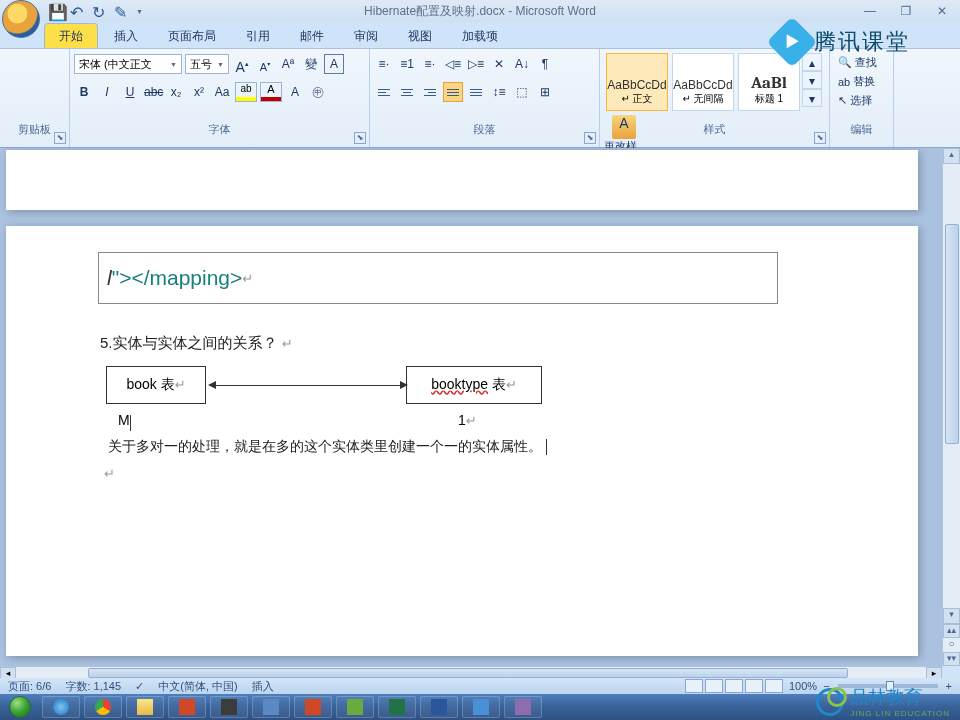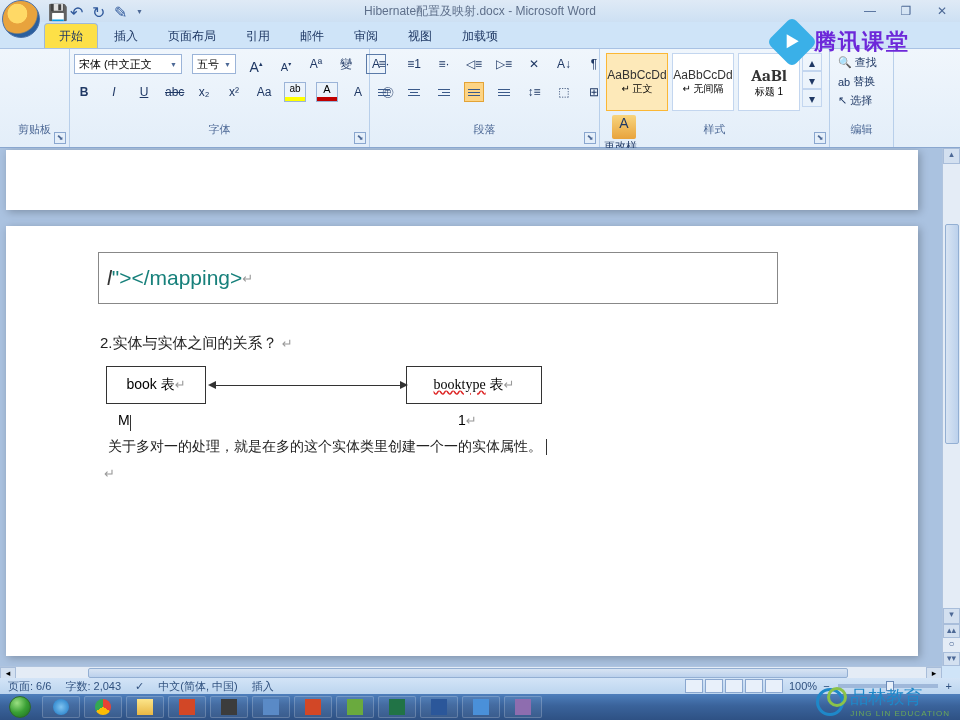--- a/index.html
+++ b/index.html
@@ -28,38 +28,38 @@
 
 .clip-group { width: 70px; }
 .paste-btn { display: flex; flex-direction: column; align-items: center; width: 40px; margin-top: 2px; }
 .paste-icon { width: 26px; height: 30px; background: linear-gradient(#f8d57e, #e8a33d); border: 1px solid #b8812b; border-radius: 2px; position: relative; }
 .paste-icon::after { content: ""; position: absolute; top: 6px; left: 4px; width: 14px; height: 18px; background: #fffdf5; border: 1px solid #b8812b; }
 .paste-label { font-size: 11px; color: #1f3864; margin-top: 2px; }
 .small-btns { display: flex; flex-direction: column; gap: 4px; margin-top: 4px; }
 .small-btn { width: 18px; height: 18px; border: 1px solid #c3d6ef; background: #f0f6fc; }
 
 .font-group { width: 300px; }
-.font-row { display: flex; gap: 10px; align-items: center; margin-bottom: 4px; height: 22px; }
+.font-row { display: flex; gap: 3px; align-items: center; margin-bottom: 4px; height: 22px; }
 .font-name { width: 108px; height: 20px; border: 1px solid #9bb4d8; background: white; font-size: 11px; padding: 2px 4px; display: flex; align-items: center; justify-content: space-between; }
 .font-size { width: 44px; height: 20px; border: 1px solid #9bb4d8; background: white; font-size: 11px; padding: 2px 4px; display: flex; align-items: center; justify-content: space-between; }
 .tbtn { width: 20px; height: 20px; border: 1px solid transparent; font-size: 12px; text-align: center; line-height: 18px; color: #1f3864; cursor: pointer; }
 .tbtn.bold { font-weight: bold; }
 .tbtn.italic { font-style: italic; }
 .tbtn.under { text-decoration: underline; }
 .tbtn.strike { text-decoration: line-through; }
 .color-box { width: 22px; height: 20px; border: 1px solid #9bb4d8; display: flex; flex-direction: column; }
 .color-strip { height: 4px; margin-top: auto; }
 
 .para-group { width: 230px; }
 .align-btn { width: 20px; height: 20px; display: flex; flex-direction: column; justify-content: center; gap: 2px; padding: 3px; border: 1px solid transparent; }
 .align-btn.active { background: #fdd484; border-color: #e3a336; }
 .align-line { height: 1px; background: #3b5a8a; }
 
 .styles-group { width: 230px; display: flex; }
-.style-card { width: 62px; height: 58px; border: 1px solid #c3d6ef; background: white; margin: 2px; display: flex; flex-direction: column; align-items: center; justify-content: center; padding: 4px 2px; font-size: 10px; }
+.style-card { width: 62px; height: 58px; border: 1px solid #c3d6ef; background: white; margin: 2px; display: flex; flex-direction: column; align-items: center; justify-content: flex-end; padding: 4px 2px; font-size: 10px; }
 .style-card.selected { border: 1px solid #fbb735; background: #fde9b9; }
 .style-preview { font-size: 12px; color: #333; }
 .style-preview.big { font-size: 17px; font-weight: bold; font-family: "Cambria", serif; }
 .change-styles { width: 40px; display: flex; flex-direction: column; align-items: center; margin-top: 2px; font-size: 11px; color: #1f3864; }
 
 .edit-group { width: 64px; padding-top: 4px; }
 .edit-item { font-size: 11px; color: #1f3864; padding: 2px 4px; display: flex; align-items: center; gap: 3px; }
 
 
 .doc-area { position: absolute; top: 148px; bottom: 54px; left: 0; right: 18px; background: #aac2e0; overflow: hidden; }
@@ -70,21 +70,21 @@
 .code-box { position: absolute; top: 26px; left: 92px; width: 680px; height: 52px; border: 1px solid #888; display: flex; align-items: center; padding-left: 8px; font-family: "Consolas", monospace; font-size: 21px; }
 .code-xml { color: #17807b; }
 .code-txt { color: #333; font-style: italic; }
 
 .heading3 { position: absolute; top: 108px; left: 94px; font-size: 15px; color: #222; }
 .para-mark { color: #999; font-size: 13px; }
 
 .entity-box { position: absolute; border: 1px solid #333; background: white; padding: 9px 0; font-size: 14px; }
 .box1 { top: 140px; left: 100px; width: 100px; text-align: center; }
 .box2 { top: 140px; left: 400px; width: 136px; text-align: center; }
-.booktype-ul { text-decoration: underline; text-decoration-color: #d22; text-decoration-style: wavy; font-family: Liberation Serif, serif; }
+.booktype-ul { text-decoration: underline; text-decoration-color: #d22; text-decoration-style: wavy; }
 
 .arrow-line { position: absolute; top: 159px; left: 206px; width: 192px; height: 1px; background: #333; }
 .arrow-head-l { position: absolute; top: 155px; left: 202px; width: 0; height: 0; border-right: 8px solid #333; border-top: 4px solid transparent; border-bottom: 4px solid transparent; }
 .arrow-head-r { position: absolute; top: 155px; left: 394px; width: 0; height: 0; border-left: 8px solid #333; border-top: 4px solid transparent; border-bottom: 4px solid transparent; }
 
 .lbl-m { position: absolute; top: 186px; left: 112px; font-size: 14px; }
 .lbl-1 { position: absolute; top: 186px; left: 452px; font-size: 14px; }
 .cursor-mark { position: absolute; top: 189px; left: 124px; width: 1px; height: 16px; background: #333; }
 
 .body-text { position: absolute; top: 212px; left: 102px; font-size: 14px; color: #222; }
@@ -114,21 +114,21 @@
 .taskbar { position: absolute; bottom: 0; left: 0; right: 0; height: 26px; background: linear-gradient(#4e7fbc, #3a639b 45%, #2e5184); display: flex; align-items: center; padding-left: 2px; gap: 4px; }
 .start-btn { width: 36px; height: 26px; display: flex; align-items: center; justify-content: center; }
 .start-orb { width: 22px; height: 22px; border-radius: 50%; background: radial-gradient(circle at 35% 30%, #9be082, #3aa035 50%, #1b6b20); border: 1px solid #2e6a29; }
 .task-item { width: 38px; height: 22px; border: 1px solid rgba(255,255,255,.2); border-radius: 2px; display: flex; align-items: center; justify-content: center; background: rgba(255,255,255,.05); }
 .task-icon { width: 16px; height: 16px; }
 
 
 .wm-top { position: absolute; top: 24px; right: 50px; display: flex; align-items: center; gap: 4px; z-index: 30; }
 .wm-play { width: 36px; height: 36px; background: #3ab0e8; transform: rotate(45deg); border-radius: 6px; position: relative; }
 .wm-play::after { content: ""; position: absolute; top: 10px; left: 12px; transform: rotate(-45deg); border-left: 12px solid white; border-top: 7px solid transparent; border-bottom: 7px solid transparent; }
-.wm-text { font-size: 22px; color: #6d28d9; font-weight: bold; letter-spacing: 2px; }
+.wm-text { font-size: 22px; color: #0c4a6e; font-weight: normal; letter-spacing: 2px; }
 .wm-bottom { position: absolute; bottom: 2px; right: 10px; display: flex; align-items: center; gap: 6px; z-index: 30; }
 .wm-logo { width: 28px; height: 28px; border: 3px solid #1e88c9; border-radius: 50%; position: relative; }
 .wm-logo::after { content: ""; position: absolute; width: 14px; height: 14px; border: 3px solid #8bc34a; border-radius: 50%; top: -4px; right: -6px; }
 .wm-btext { font-size: 18px; color: #1e88c9; font-weight: 500; }
 .wm-sub { font-size: 8px; color: #6ba858; letter-spacing: 1px; }
 .drop-arrow { font-size: 7px; color: #4d6996; }
 </style>
 </head>
 <body>
 
@@ -300,21 +300,21 @@
 </div>
 
 <div class="doc-area">
   <div class="page-frag page-top"></div>
   <div class="page-frag page-main">
     <div class="code-box">
       <span class="code-txt">l</span>
         <span class="code-xml">"&gt;&lt;/mapping&gt;</span>
         <span class="para-mark">↵</span>
     </div>
-    <div class="heading3"><span>2.实体与实体之间的关系？</span> <span class="para-mark">↵</span></div>
+    <div class="heading3"><span>5.实体与实体之间的关系？</span> <span class="para-mark">↵</span></div>
     <div class="entity-box box1"><span>book 表</span><span class="para-mark">↵</span></div>
     <div class="entity-box box2"><span class="booktype-ul">booktype</span><span> 表</span><span class="para-mark">↵</span></div>
     <div class="arrow-head-l"></div>
     <div class="arrow-line"></div>
     <div class="arrow-head-r"></div>
     <div class="lbl-m">M</div>
     <div class="cursor-mark"></div>
     <div class="lbl-1"><span>1</span><span class="para-mark">↵</span></div>
     <div class="body-text"><span>关于多对一的处理，就是在多的这个实体类里创建一个一的实体属性。</span><span class="text-cursor"></span></div>
     <div style="position:absolute;top:240px;left:98px;" class="para-mark">↵</div>
@@ -335,21 +335,21 @@
 <div class="hscroll">
   <div class="hscroll-btn">◂</div>
   <div class="hscroll-track">
       <div class="hscroll-thumb"></div>
     </div>
   <div class="hscroll-btn">▸</div>
 </div>
 
 <div class="status-bar">
   <span>页面: 6/6</span>
-  <span>字数: 2,043</span>
+  <span>字数: 1,145</span>
   <span>✓</span>
   <span>中文(简体, 中国)</span>
   <span>插入</span>
   <div class="status-right">
     <div class="view-btn"></div>
     <div class="view-btn"></div>
     <div class="view-btn"></div>
     <div class="view-btn"></div>
     <div class="view-btn"></div>
     <span style="margin:7px 4px;">100%</span>

